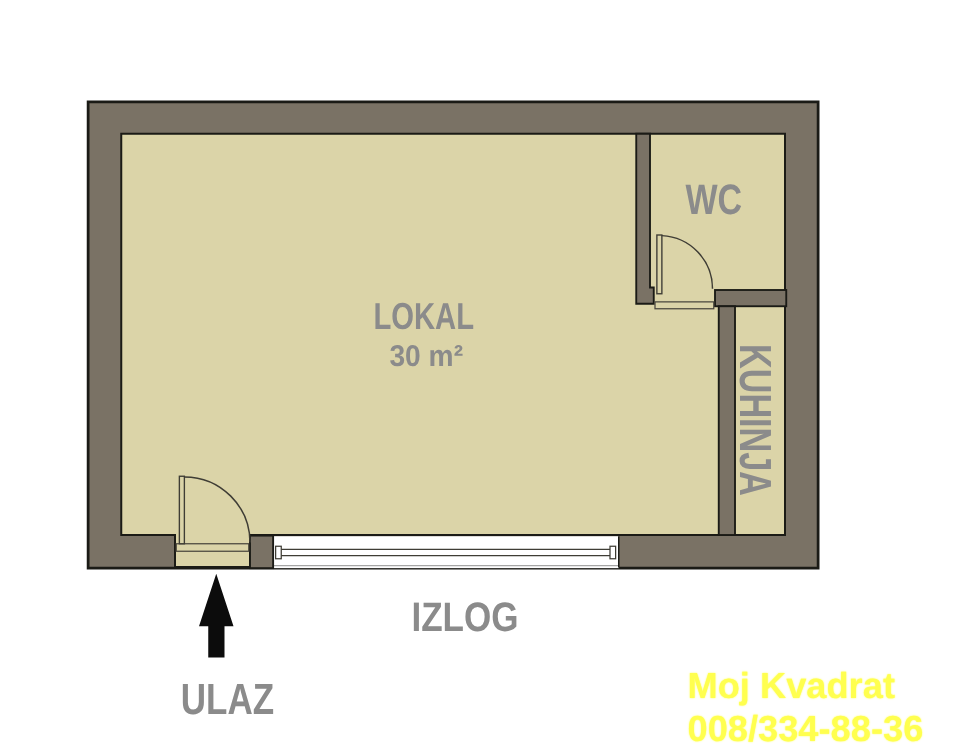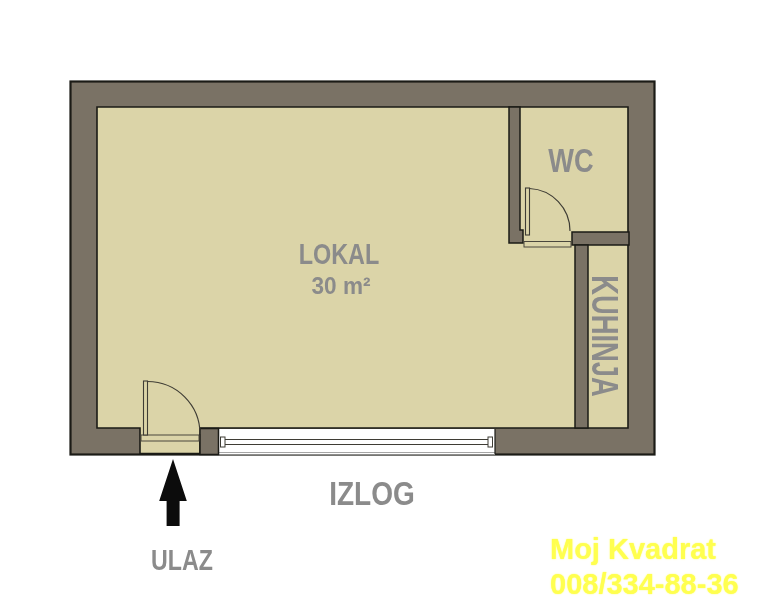--- a/index.html
+++ b/index.html
@@ -33,21 +33,21 @@
   .lbl-lokal {left:339px; top:254px; font-size:30px;}
   .lbl-lokal > span{transform:scaleX(0.78);}
   .lbl-area  {left:341px; top:286px; font-size:24px;}
   .lbl-area  > span{transform:scaleX(0.94);}
   .lbl-wc    {left:571px; top:160px; font-size:34px;}
   .lbl-wc    > span{transform:scaleX(0.80);}
   .lbl-kuhinja{left:604px; top:336px; font-size:36px; transform:translate(-50%,-50%) rotate(90deg);}
   .lbl-kuhinja > span{transform:scaleX(0.76);}
   .lbl-izlog {left:340px; top:493px; font-size:33px;margin-left:32px;}
   .lbl-izlog > span{transform:scaleX(0.85);}
-  .lbl-ulaz  {left:182px; top:560px; font-size:29px;}
+  .lbl-ulaz  {left:182px; top:560px; font-size:35px;}
   .lbl-ulaz  > span{transform:scaleX(0.80);}
 
   .watermark{
     position:absolute; left:550px; top:512px;
     color:var(--watermark,#ffff4f); font-weight:bold; font-size:29px;
     line-height:35px; white-space:nowrap;
     text-shadow:0 0 1.5px var(--watermark,#ffff4f);
     margin-top:20px;
   }
 </style>

